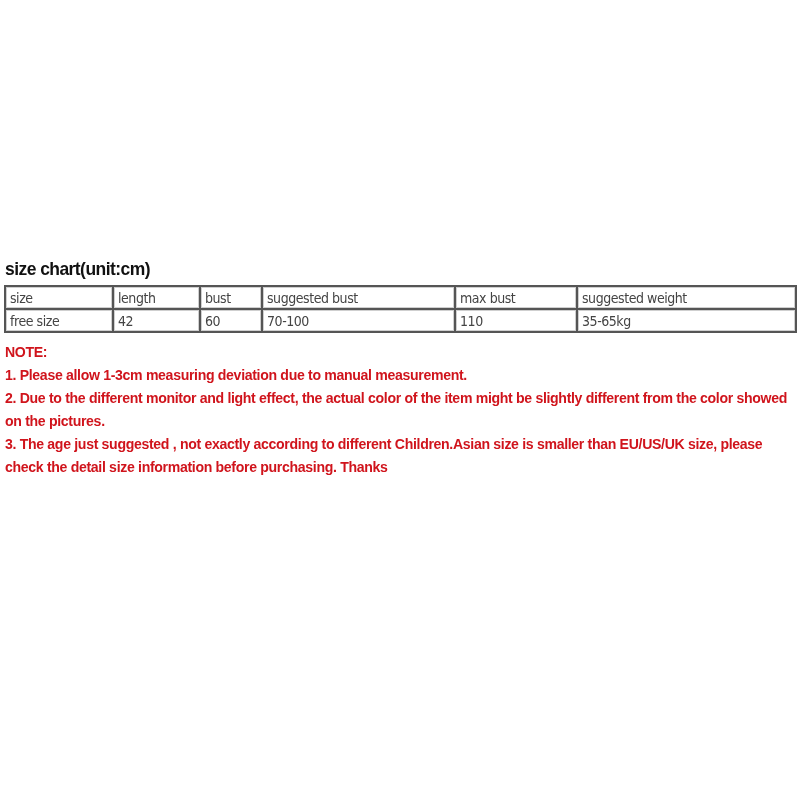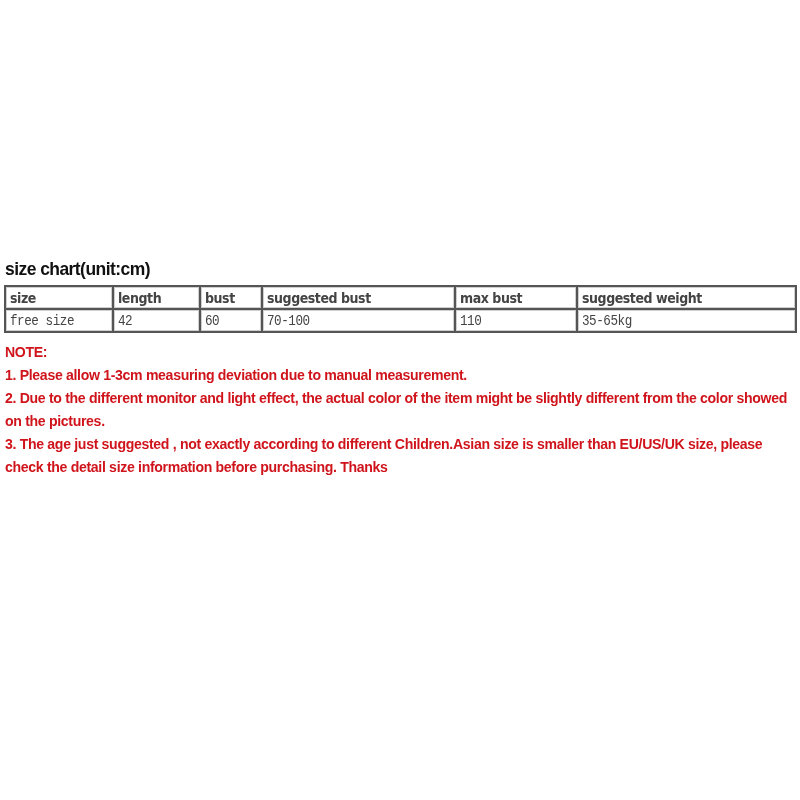--- a/index.html
+++ b/index.html
@@ -41,22 +41,22 @@
       border: 2px solid #555555;
       border-right-width: 1px;
       border-left-width: 1px;
       height: 21px;
       padding: 0 4px;
       vertical-align: middle;
       white-space: nowrap;
       letter-spacing: -0.5px;
       box-shadow: inset 0 0 0 1px #cfcfcf;
     }
-    .size-table tr:first-child td { border-bottom-width: 1px; font-weight: bold; }
-    .size-table tr:last-child td { border-top-width: 1px; font-family: Liberation Mono, monospace; }
+    .size-table tr:first-child td { border-bottom-width: 1px; }
+    .size-table tr:last-child td { border-top-width: 1px; }
     .size-table td:first-child { border-left-width: 2px; }
     .size-table td:last-child { border-right-width: 2px; }
     .size-table .cell-text {
       display: inline-block;
       transform: scaleX(0.9);
       transform-origin: left center;
     }
     .notes {
       position: absolute;
       left: 5px;

